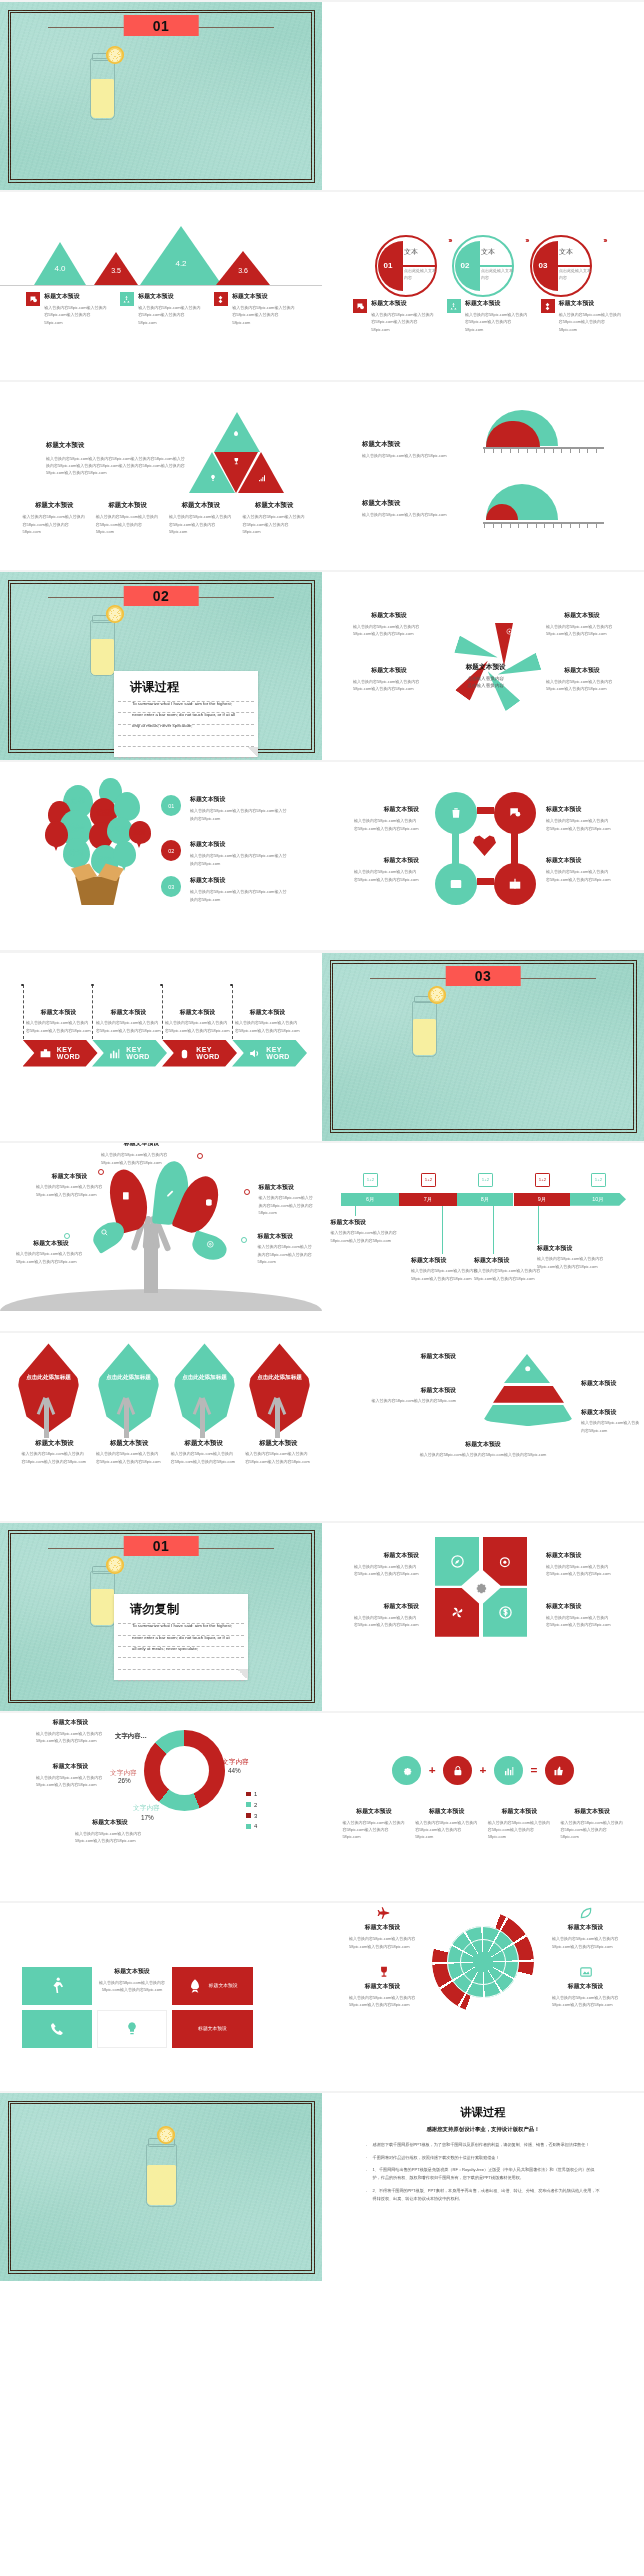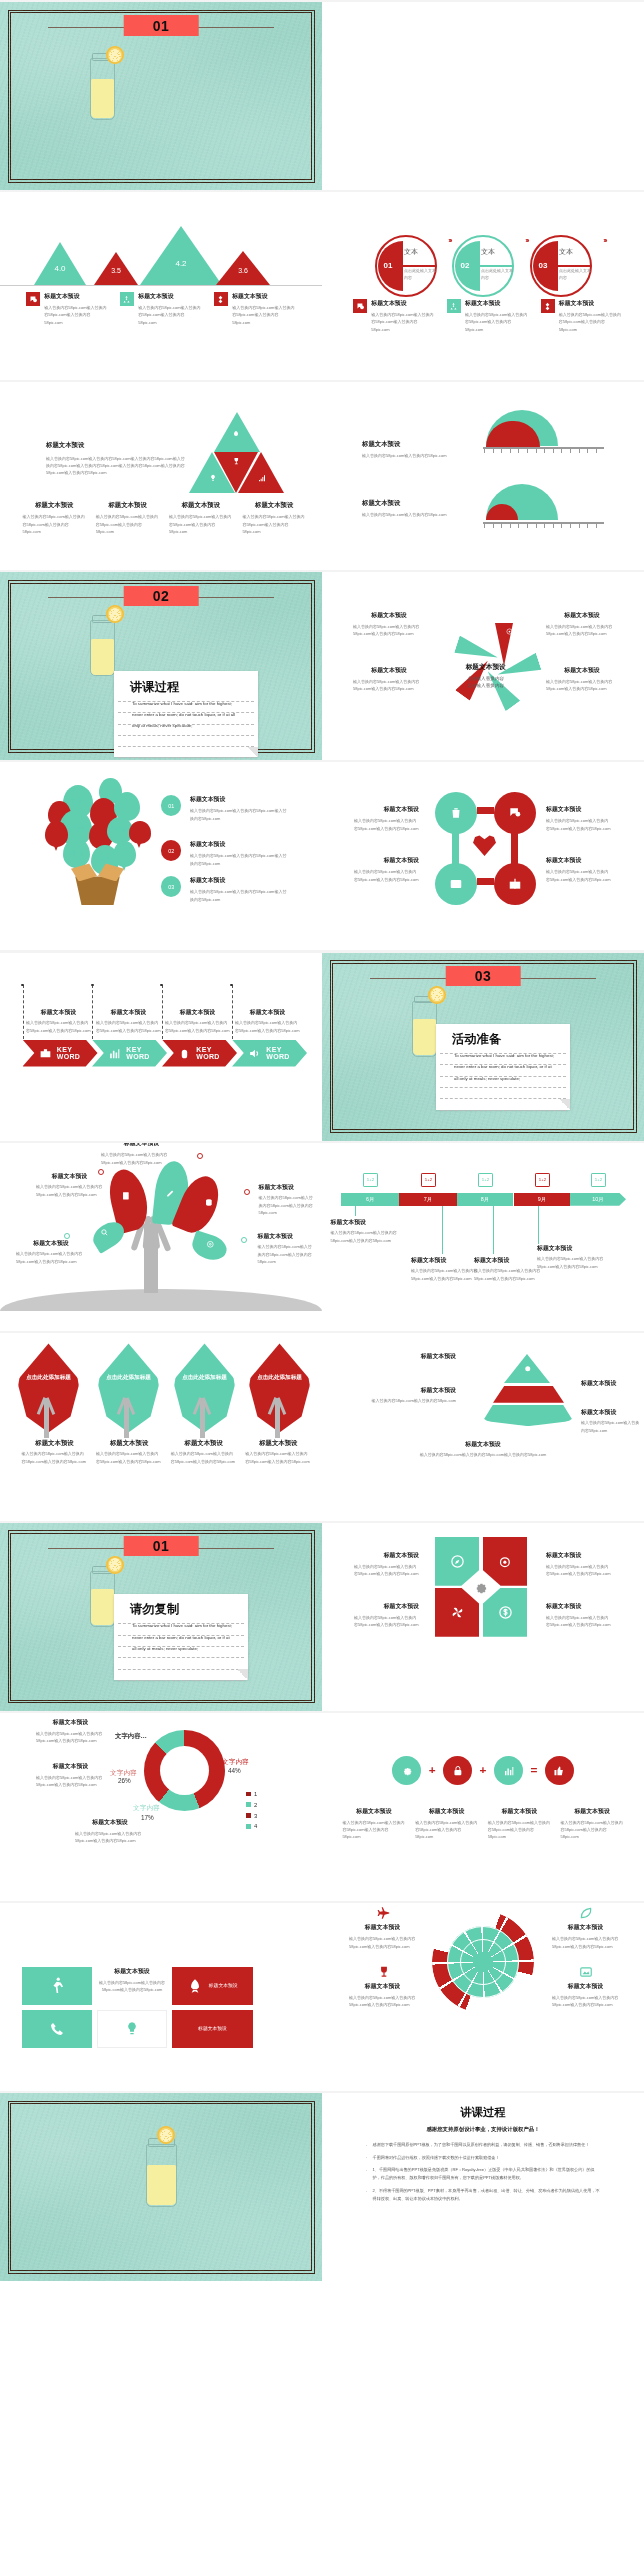--- a/index.html
+++ b/index.html
@@ -653,33 +653,20 @@
     <div class="vframe"></div>
         <div class="vframe2"></div>
     <div class="sec-rule" style="left:48px;right:48px;top:25px;"></div>
     <div class="sec-badge">03</div>
     <div class="jar" style="left:90px;top:48px;width:25px;height:56px;">
       <div class="neck"></div>
           <div class="glass"></div>
           <div class="juice"></div>
     </div>
     <div class="lemon" style="left:106px;top:33px;width:18px;height:18px;"></div>
-    <div class="note" style="left:114px;top:71px;width:134px;height:86px;">
-      <div class="lines">
-            <i></i>
-            <i></i>
-            <i></i>
-            <i></i>
-            <i></i>
-            <i></i>
-          </div>
-      <div class="ntitle">活动准备</div>
-      <div class="nbody">To summarize what I have said: aim for the highest; never enter a bar room; do not touch liquor, or if at all only at meals; never speculate;</div>
-      <div class="fold"></div>
-    </div>
   </div>
 </div>
 <div class="divider"></div>
 
 <div class="row">
   <div class="slide">
     <div style="position:absolute;left:0;bottom:19.3px;width:322px;height:22.5px;background:#c9c9c9;border-radius:50% 50% 0 0/100% 100% 0 0;"></div>
     <div style="position:absolute;left:144px;top:81px;width:14px;height:69px;background:#b8b8b8;"></div>
     <div style="position:absolute;left:135px;top:78px;width:5.9px;height:30px;background:#b8b8b8;border-radius:3.2px;transform:rotate(18deg);"></div>
     <div style="position:absolute;left:144px;top:73px;width:5.9px;height:33px;background:#b8b8b8;border-radius:3.2px;transform:rotate(5deg);"></div>

